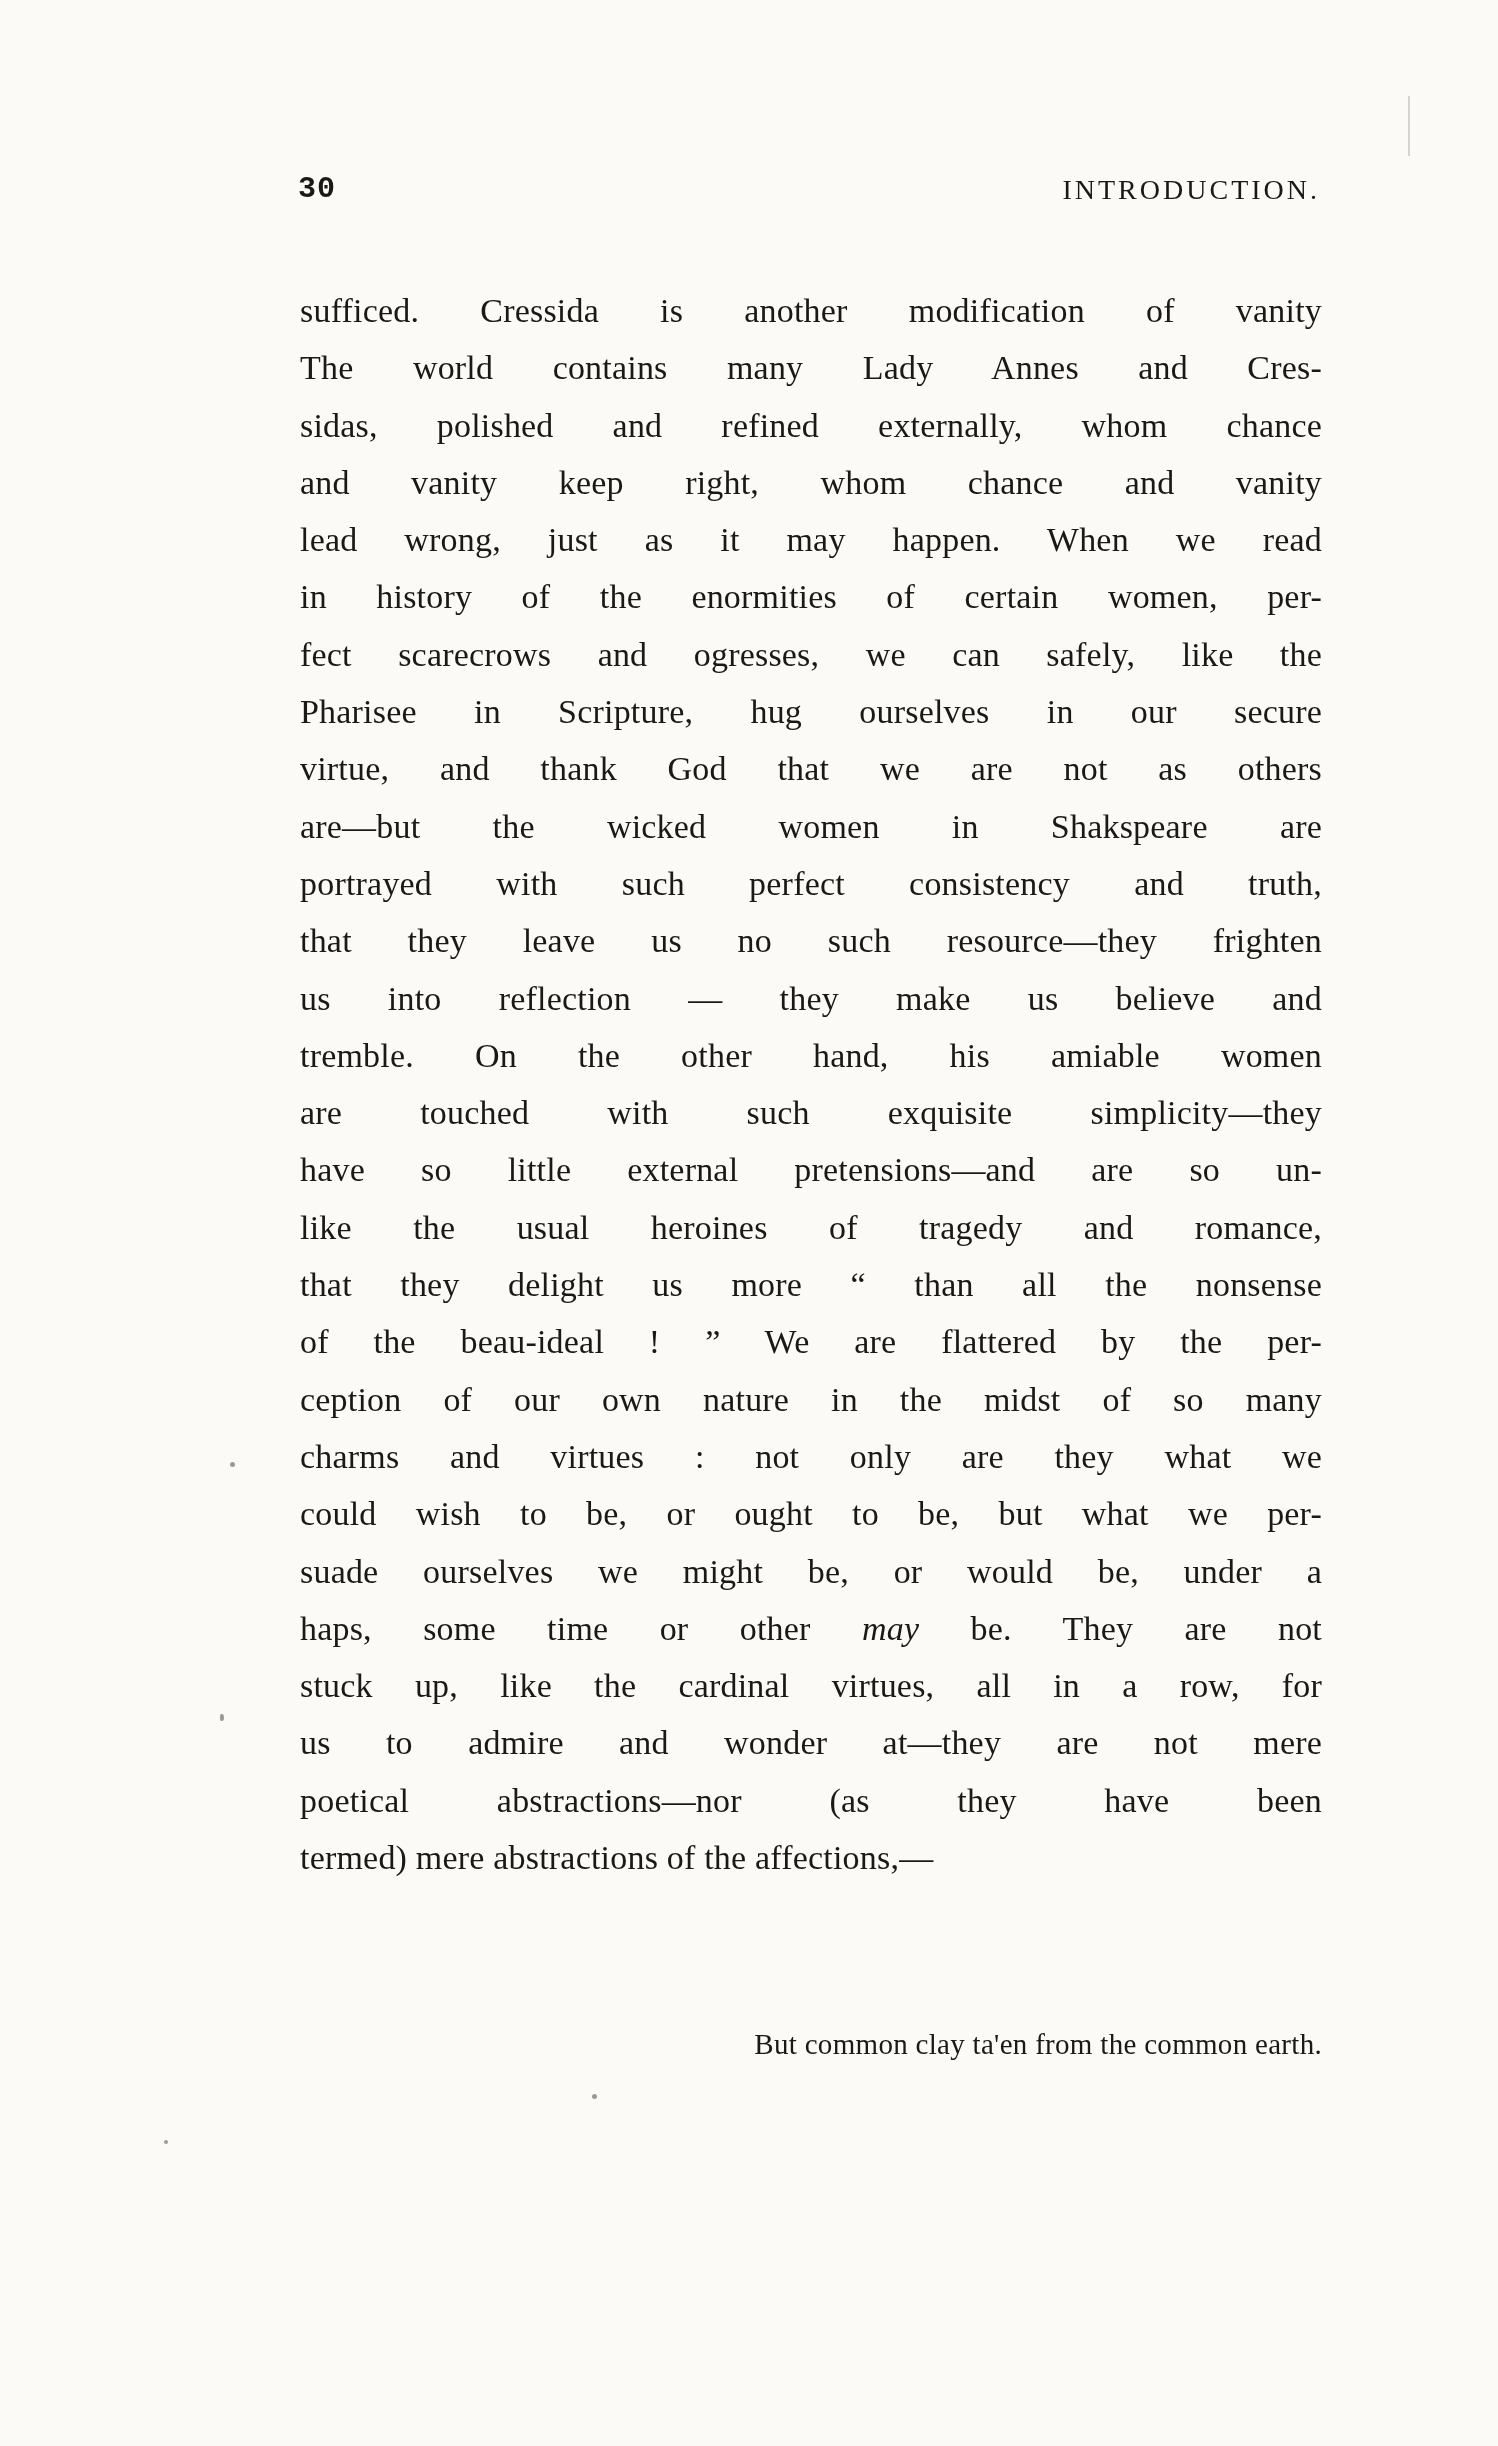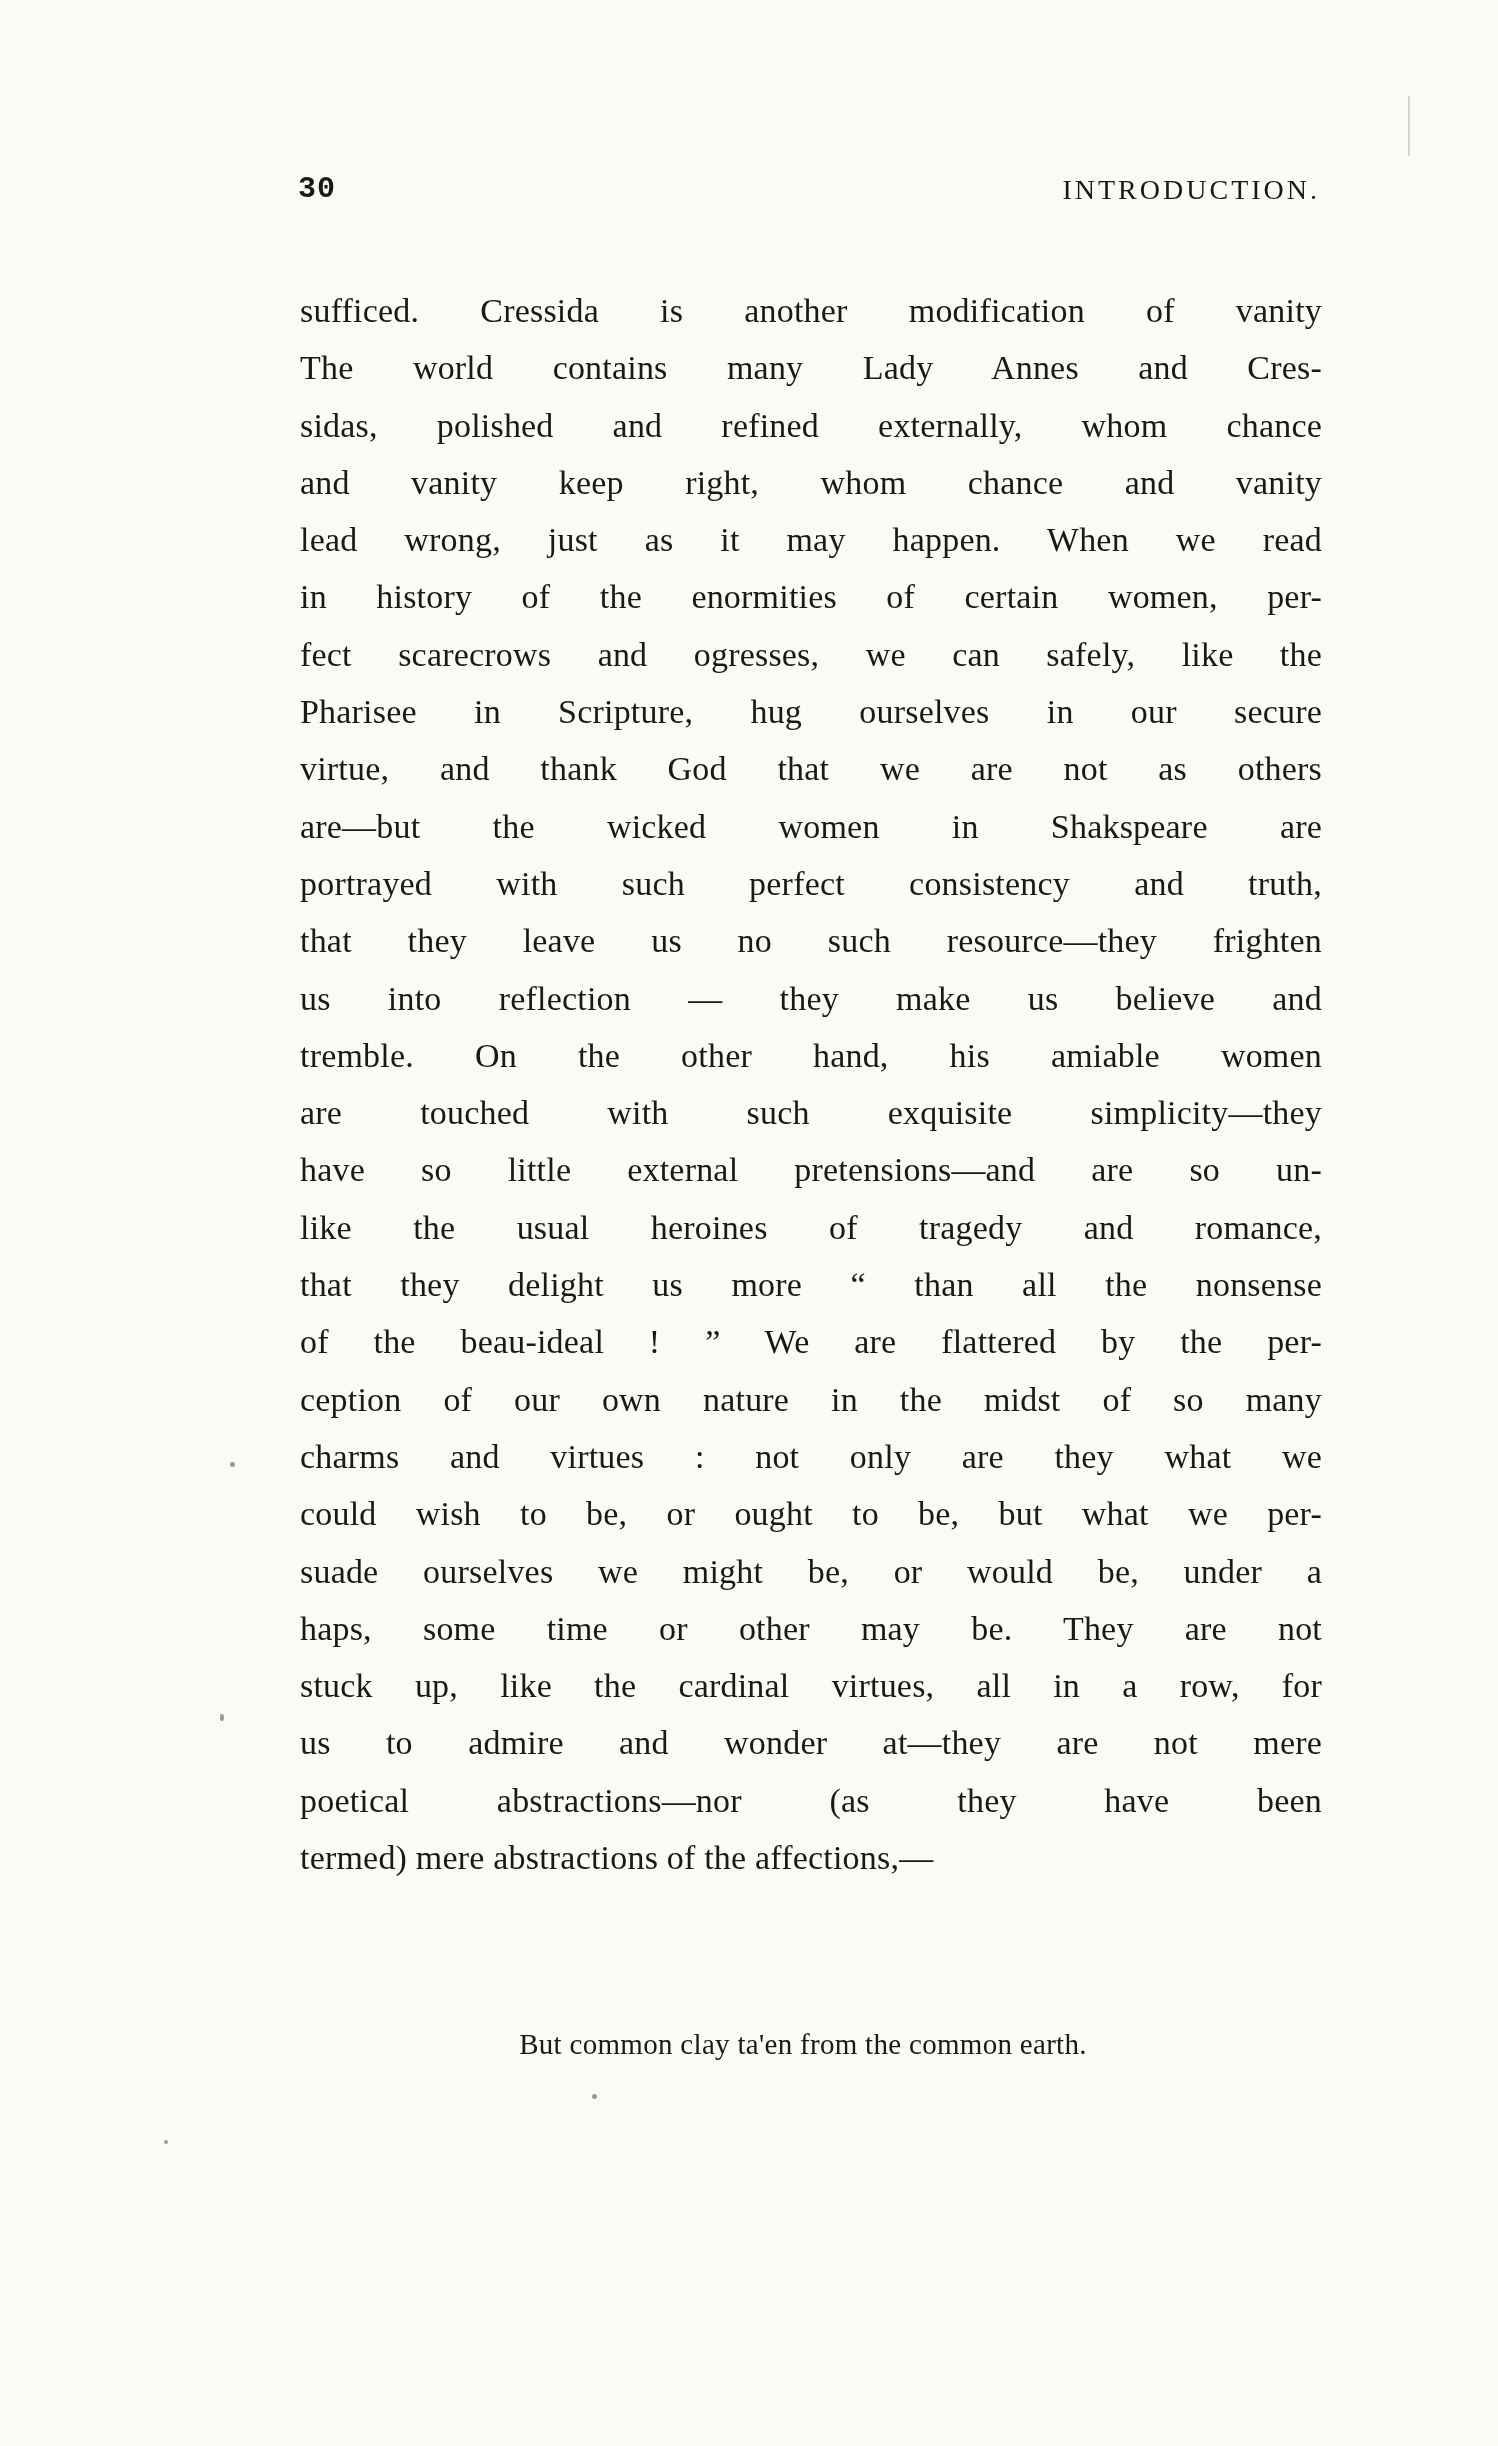--- a/index.html
+++ b/index.html
@@ -48,27 +48,28 @@
     text-align: justify;
     text-align-last: justify;
     white-space: nowrap;
     letter-spacing: 0.2px;
   }
   .line.line-left {
     text-align: center;
     text-align-last: left;
   }
   .italic {
+    font-style: italic;
   }
   .footer-quote {
     position: absolute;
-    left: 292px;
+    left: 300px;
     top: 2028px;
     width: 1022px;
-    text-align: center;
+    text-align: right;
     font-size: 29px;
     letter-spacing: 0.3px;
   }
   .speck {
     position: absolute;
     background: rgba(40, 38, 34, 0.45);
     border-radius: 50%;
   }
   .speck-1 { left: 230px; top: 1462px; width: 5px; height: 5px; }
   .speck-2 { left: 220px; top: 1714px; width: 4px; height: 7px; border-radius: 40% 60% 60% 40%; }

